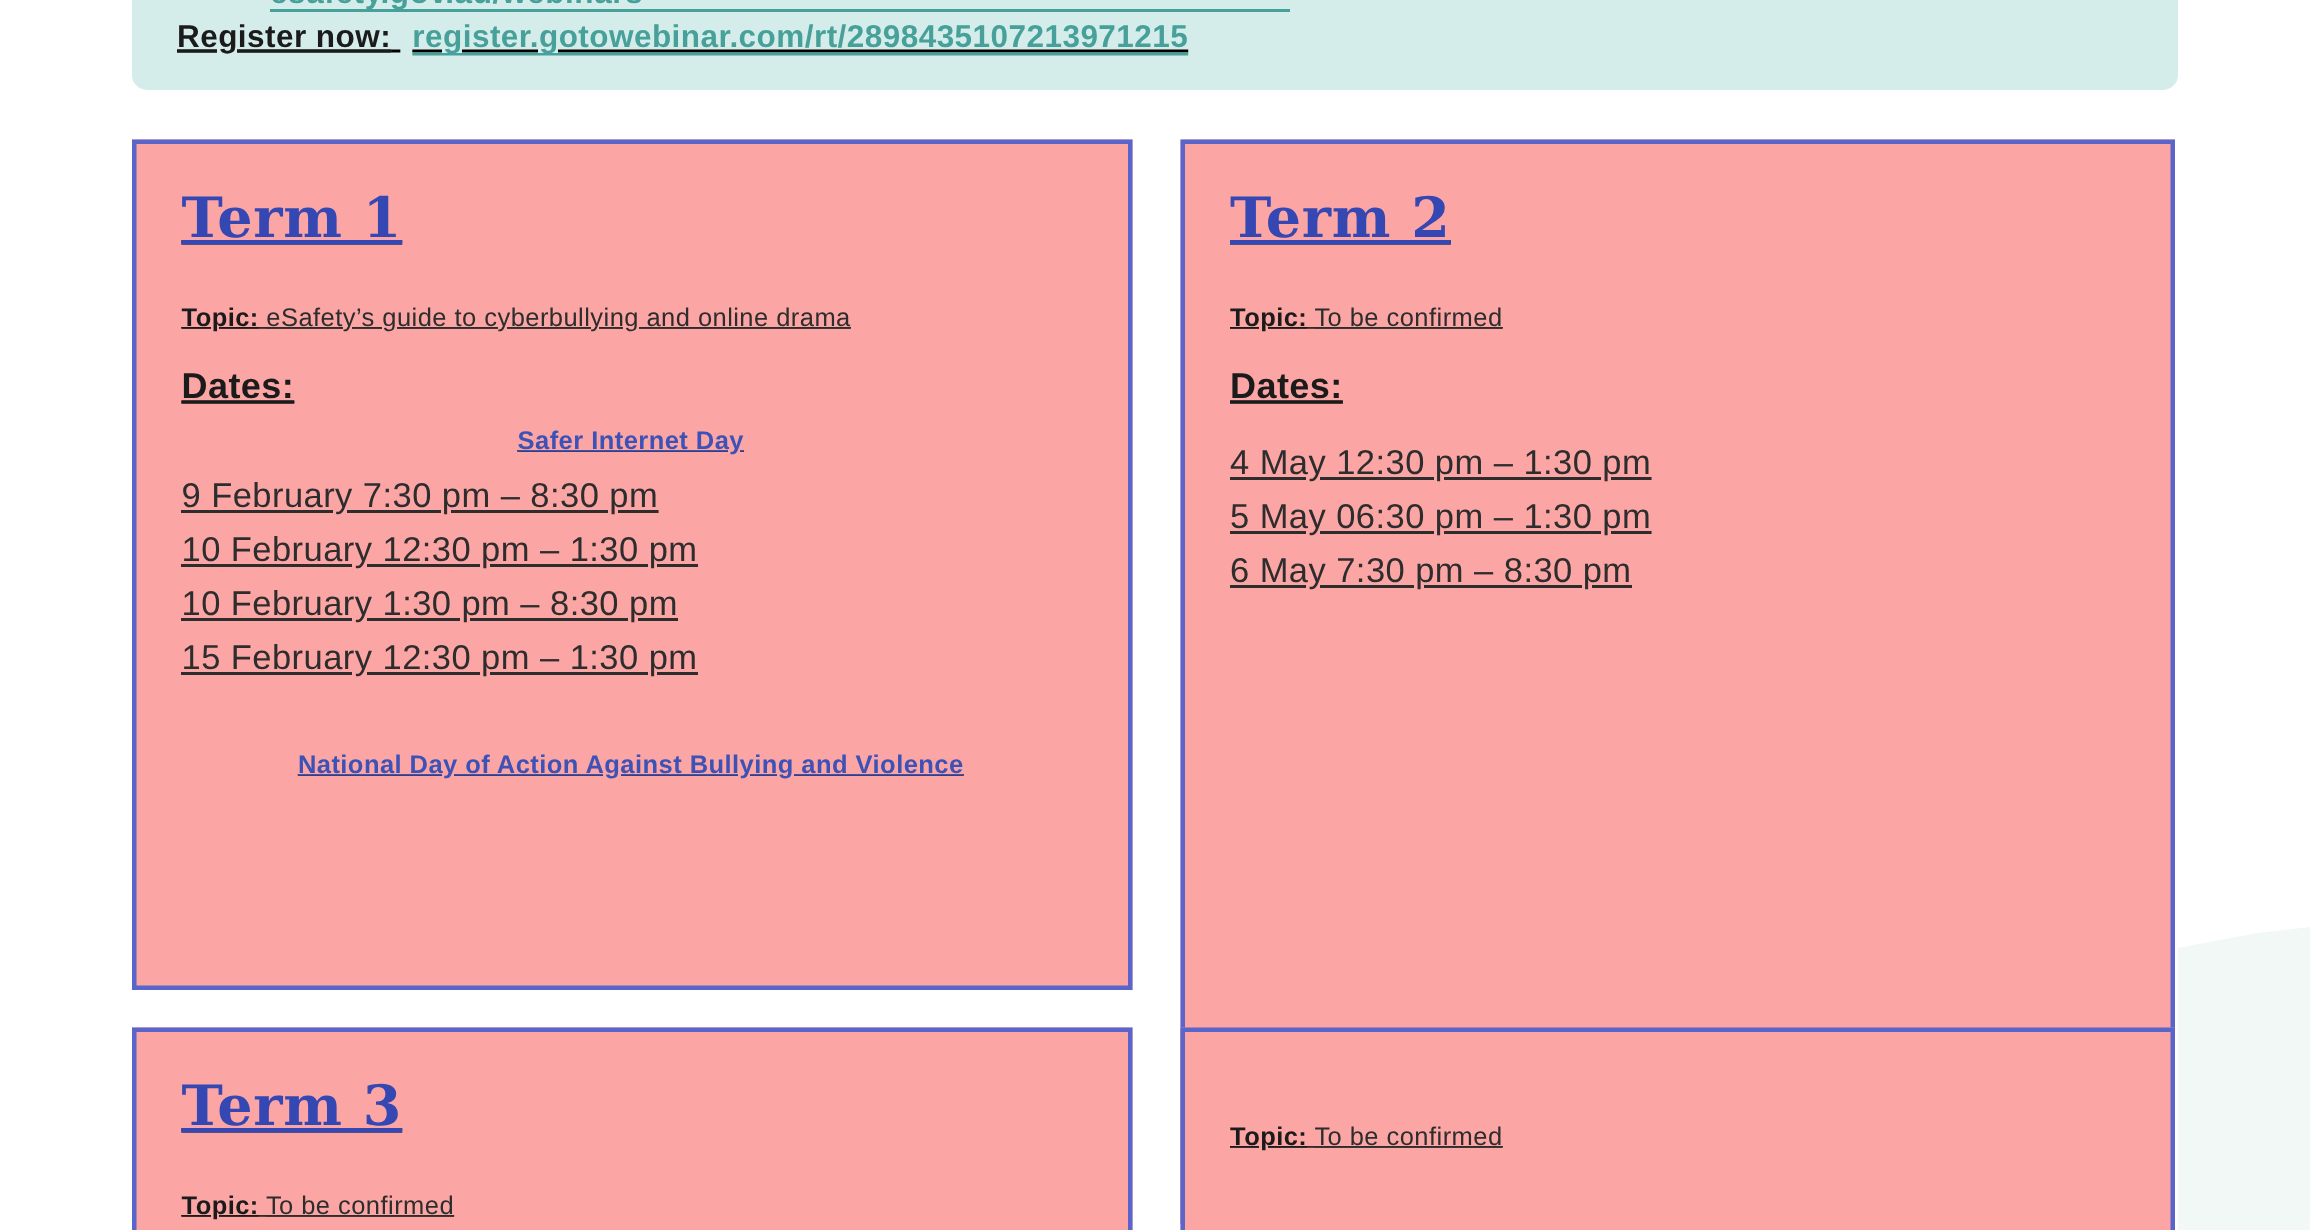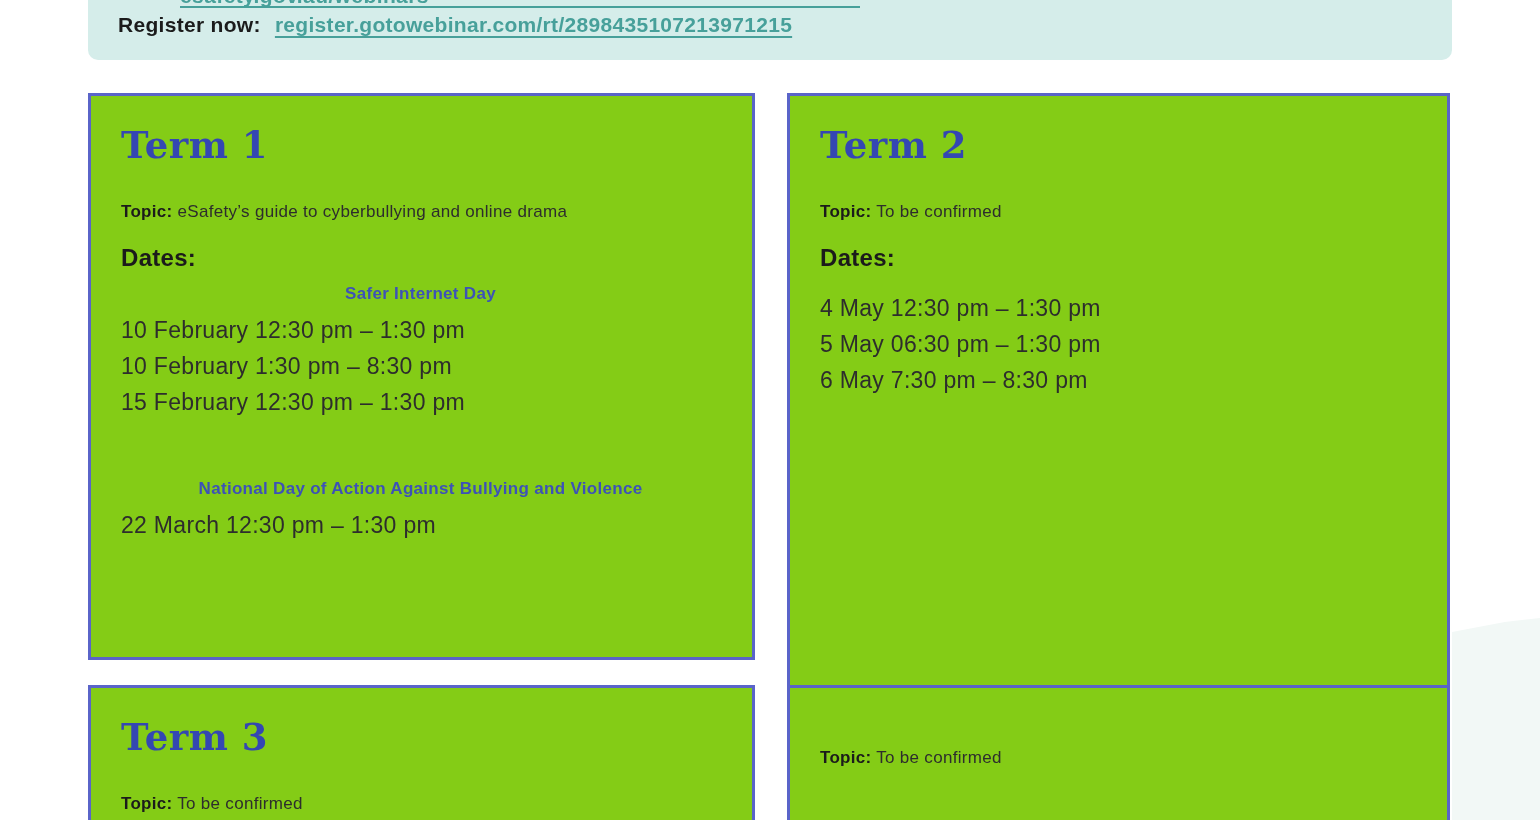--- a/index.html
+++ b/index.html
@@ -6,21 +6,21 @@
     --banner-bg:#d5edea;
     --link-color:#47a09a;
     --heading-color:#3447b2;
     --event-color:#3d52b7;
     --border-color:#5a64c9;
     --text-color:#2d2d2d;
     --label-color:#1b1b1b;
     --mint-color:#f2f8f6;
     --page-bg:#ffffff;
   }
-  *{margin:0;padding:0;box-sizing:border-box;}
+  *{margin:0;padding:0;box-sizing:border-box;text-decoration:underline;}
   html,body{width:1540px;height:820px;overflow:hidden;background:var(--page-bg);
     font-family:"Liberation Sans",sans-serif;}
   .page{position:relative;width:1540px;height:820px;overflow:hidden;}
 
   
   .mint-shape{position:absolute;left:1452px;top:618px;width:88px;height:210px;
     background:var(--mint-color);
     clip-path:polygon(0 14px,60% 4px,100% 0,100% 100%,0 100%);}
 
   
@@ -31,37 +31,37 @@
     color:var(--link-color);border-bottom:2px solid var(--link-color);
     white-space:nowrap;overflow:hidden;text-decoration:none;font-weight:600;}
   .banner .register-line{position:absolute;left:30px;top:50px;font-size:21px;
     line-height:26px;letter-spacing:.3px;white-space:nowrap;}
   .banner .register-label{font-weight:bold;color:var(--label-color);}
   .banner .register-link{color:var(--link-color);font-weight:600;
     text-decoration:underline;text-decoration-thickness:2px;text-underline-offset:4px;
     margin-left:8px;cursor:pointer;}
 
   
-  .term-card{position:absolute;background:#84cc16;border:3px solid var(--border-color);
+  .term-card{position:absolute;background:#fca5a5;border:3px solid var(--border-color);
     padding:26px 32px 0 30px;overflow:hidden;}
   .card-1{left:88px;top:93px;width:667px;height:567px;}
   .card-2{left:787px;top:93px;width:663px;height:723px;}
   .card-3{left:88px;top:685px;width:667px;height:170px;}
   .card-4{left:787px;top:685px;width:663px;height:170px;}
 
   .term-title{font-family:"DejaVu Serif","Liberation Serif",serif;
     font-weight:bold;font-size:37px;line-height:46px;color:var(--heading-color);
     letter-spacing:.5px;}
   .topic-line{margin-top:26px;font-size:17px;line-height:36px;
     color:var(--text-color);letter-spacing:.3px;}
   .topic-line b{color:var(--label-color);}
   .dates-label{margin-top:10px;font-size:24px;line-height:36px;
     font-weight:bold;color:var(--label-color);letter-spacing:.3px;}
   .date-group{margin-top:0;}
-  .date-group.gap-before{margin-top:51px;}
+  .date-group.gap-before{margin-top:36px;}
   .date-group.pad-top{margin-top:14px;}
   .event-name{font-size:17px;line-height:36px;font-weight:600;
     color:var(--event-color);letter-spacing:.3px;text-align:center;}
   .date-line{font-size:23px;line-height:36px;color:var(--text-color);
     letter-spacing:.3px;}
 </style>
 </head>
 <body>
 
 <div class="page">
@@ -76,27 +76,27 @@
     </div>
   </div>
 
   <div id="cards">
       <div class="term-card card-1">
         <h2 class="term-title">Term 1</h2>
         <p class="topic-line"><b>Topic:</b> <span>eSafety’s guide to cyberbullying and online drama</span></p>
         <p class="dates-label">Dates:</p>
         <div class="date-group">
           <div class="event-name">Safer Internet Day</div>
+          <div class="date-line">9 February 7:30 pm – 8:30 pm</div>
           <div class="date-line">10 February 12:30 pm – 1:30 pm</div>
           <div class="date-line">10 February 1:30 pm – 8:30 pm</div>
           <div class="date-line">15 February 12:30 pm – 1:30 pm</div>
         </div>
         <div class="date-group gap-before">
           <div class="event-name">National Day of Action Against Bullying and Violence</div>
-          <div class="date-line">22 March 12:30 pm – 1:30 pm</div>
         </div>
       </div>
       <div class="term-card card-2">
         <h2 class="term-title">Term 2</h2>
         <p class="topic-line"><b>Topic:</b> <span>To be confirmed</span></p>
         <p class="dates-label">Dates:</p>
         <div class="date-group pad-top">
           <div class="date-line">4 May 12:30 pm – 1:30 pm</div>
           <div class="date-line">5 May 06:30 pm – 1:30 pm</div>
           <div class="date-line">6 May 7:30 pm – 8:30 pm</div>

